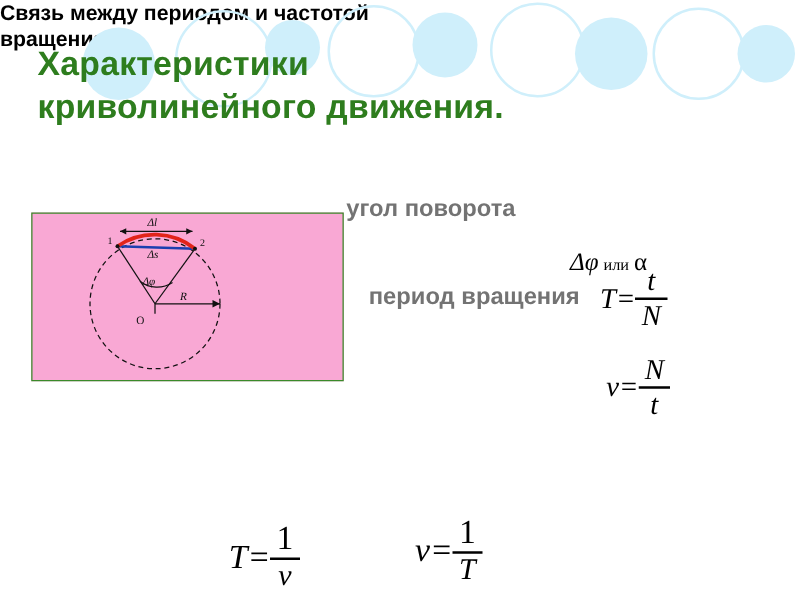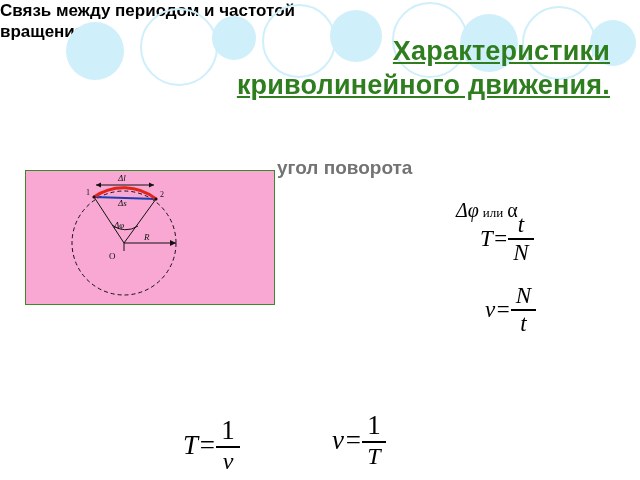--- a/index.html
+++ b/index.html
@@ -30,27 +30,26 @@
     position: absolute;
     border-radius: 50%;
     border: 2px solid #cfeffb;
     background: transparent;
   }
   #title {
     position: absolute;
     left: 30px;
     top: 34px;
     width: 580px;
-    text-align: right;
+    text-align: left;
     color: #2e7d1e;
     font-size: 27px;
     font-weight: bold;
     line-height: 1.26;
     letter-spacing: 0.2px;
-    text-decoration: underline;
   }
   
   #diagram-box {
     position: absolute;
     left: 25px;
     top: 170px;
     width: 248px;
     height: 133px;
     background: #f9a8d4;
     border: 1px solid #3a8a2a;
@@ -203,20 +202,21 @@
       <text x="92" y="35" font-family="Liberation Serif, serif" font-size="9" font-style="italic" fill="#111111">Δs</text>
       <text x="88" y="57" font-family="Liberation Serif, serif" font-size="9" font-style="italic" fill="#111111">Δφ</text>
       <text x="118" y="69" font-family="Liberation Serif, serif" font-size="9" font-style="italic" fill="#111111">R</text>
       <text x="83" y="88" font-family="Liberation Serif, serif" font-size="9" fill="#111111">O</text>
       <text x="60" y="24" font-family="Liberation Serif, serif" font-size="8" fill="#111111">1</text>
       <text x="134" y="26" font-family="Liberation Serif, serif" font-size="8" fill="#111111">2</text>
     </svg>
   </div>
 
   <div class="label-line" id="lbl-ugol">угол поворота</div>
+  <div class="label-line" id="lbl-period">период вращения</div>
   <div id="lbl-svyaz">Связь между периодом и частотой вращения:</div>
 
   <div class="formula" id="f-dphi">
     <span>Δφ</span><span class="ili">или</span><span class="alpha">α</span>
   </div>
 
   <div class="formula" id="f-period">
     <span class="eqline">T</span><span class="eqline">=</span><span class="frac"><span class="num" style="font-style:italic">t</span><span class="den" style="font-style:italic">N</span></span>
   </div>
 

